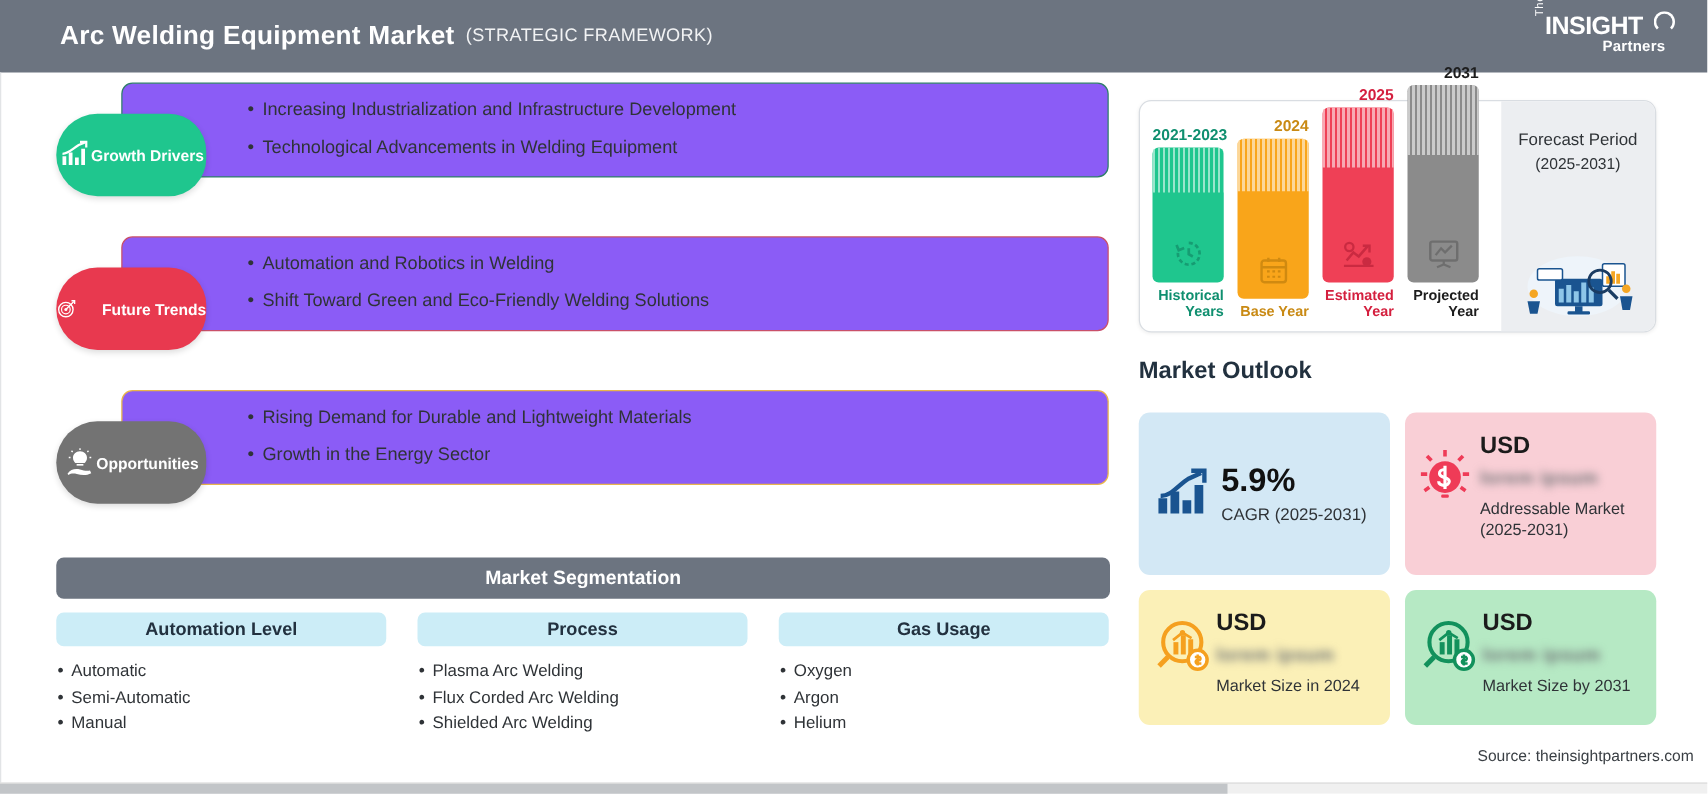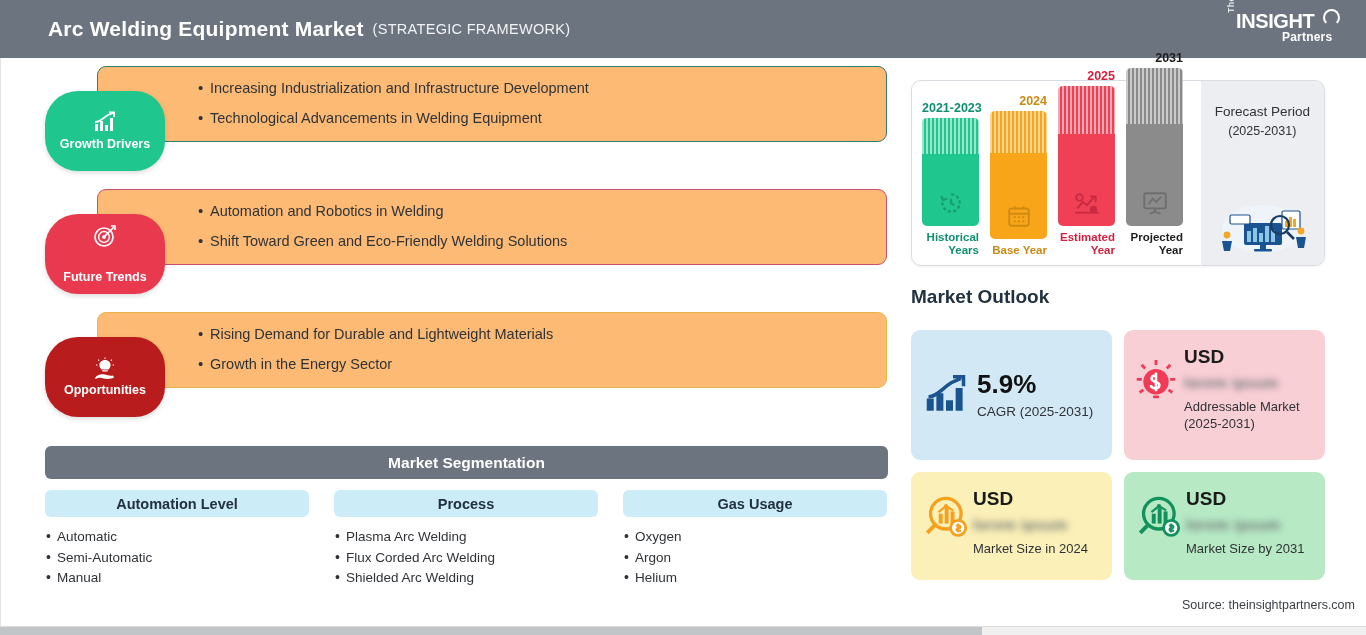--- a/index.html
+++ b/index.html
@@ -48,47 +48,47 @@
     border:2.2px solid #fff; border-radius:50%; border-bottom-color:transparent;
   }
 
   
   .left { position:absolute; left:0; top:58px; width:900px; height:577px; }
 
   .cat-block { position: absolute; left: 45px; }
   .cat-box {
     position:absolute; left:52px; top:0;
     width: 790px;
-    border-radius: 9px; background:#fdba74;
+    border-radius: 9px; background:#8b5cf6;
   }
   .cat-box-inner { padding: 14px 0 14px 100px; }
   .cat-item {
     font-size: 14.5px; color:#2f3337; line-height: 1.1;
     margin: 0 0 14px 0; position: relative; padding-left: 12px;
   }
   .cat-item:last-child { margin-bottom: 0; }
   .cat-item::before {
     content:"•"; position:absolute; left:0; top:-1px; font-size:15px; color:#2f3337;
   }
 
   .badge {
     position:absolute; left:0; top:0;
-    width: 120px; height: 80px; border-radius: 33px 30px 30px 33px;
-    display:flex; flex-direction:column; align-items:center; justify-content:center;
+    width: 120px; height: 66px; border-radius: 33px 30px 30px 33px;
+    display:flex; flex-direction:row; align-items:center; justify-content:center;
     z-index: 3;
     box-shadow: 0 2px 5px rgba(0,0,0,.14);
   }
   .badge-label {
     color:#fff; font-size:12.5px; font-weight:bold; margin-top:2px; white-space:nowrap;
   }
   .badge-icon { width:26px; height:24px; display:block; }
 
   .g-green { background:#1fc68e; }
   .g-red   { background:#e8394f; }
-  .g-org   { background:#b91c1c; }
+  .g-org   { background:#737373; }
 
   .b-green { border:1.3px solid #2f7f6a; }
   .b-red   { border:1.3px solid #c9506a; }
   .b-org   { border:1.3px solid #e8b54b; }
 
   
   .seg-header {
     position:absolute; left:45px; top:388px; width:843px; height:33px;
     background:#6c7480; border-radius:6px;
     display:flex; align-items:center; justify-content:center;

